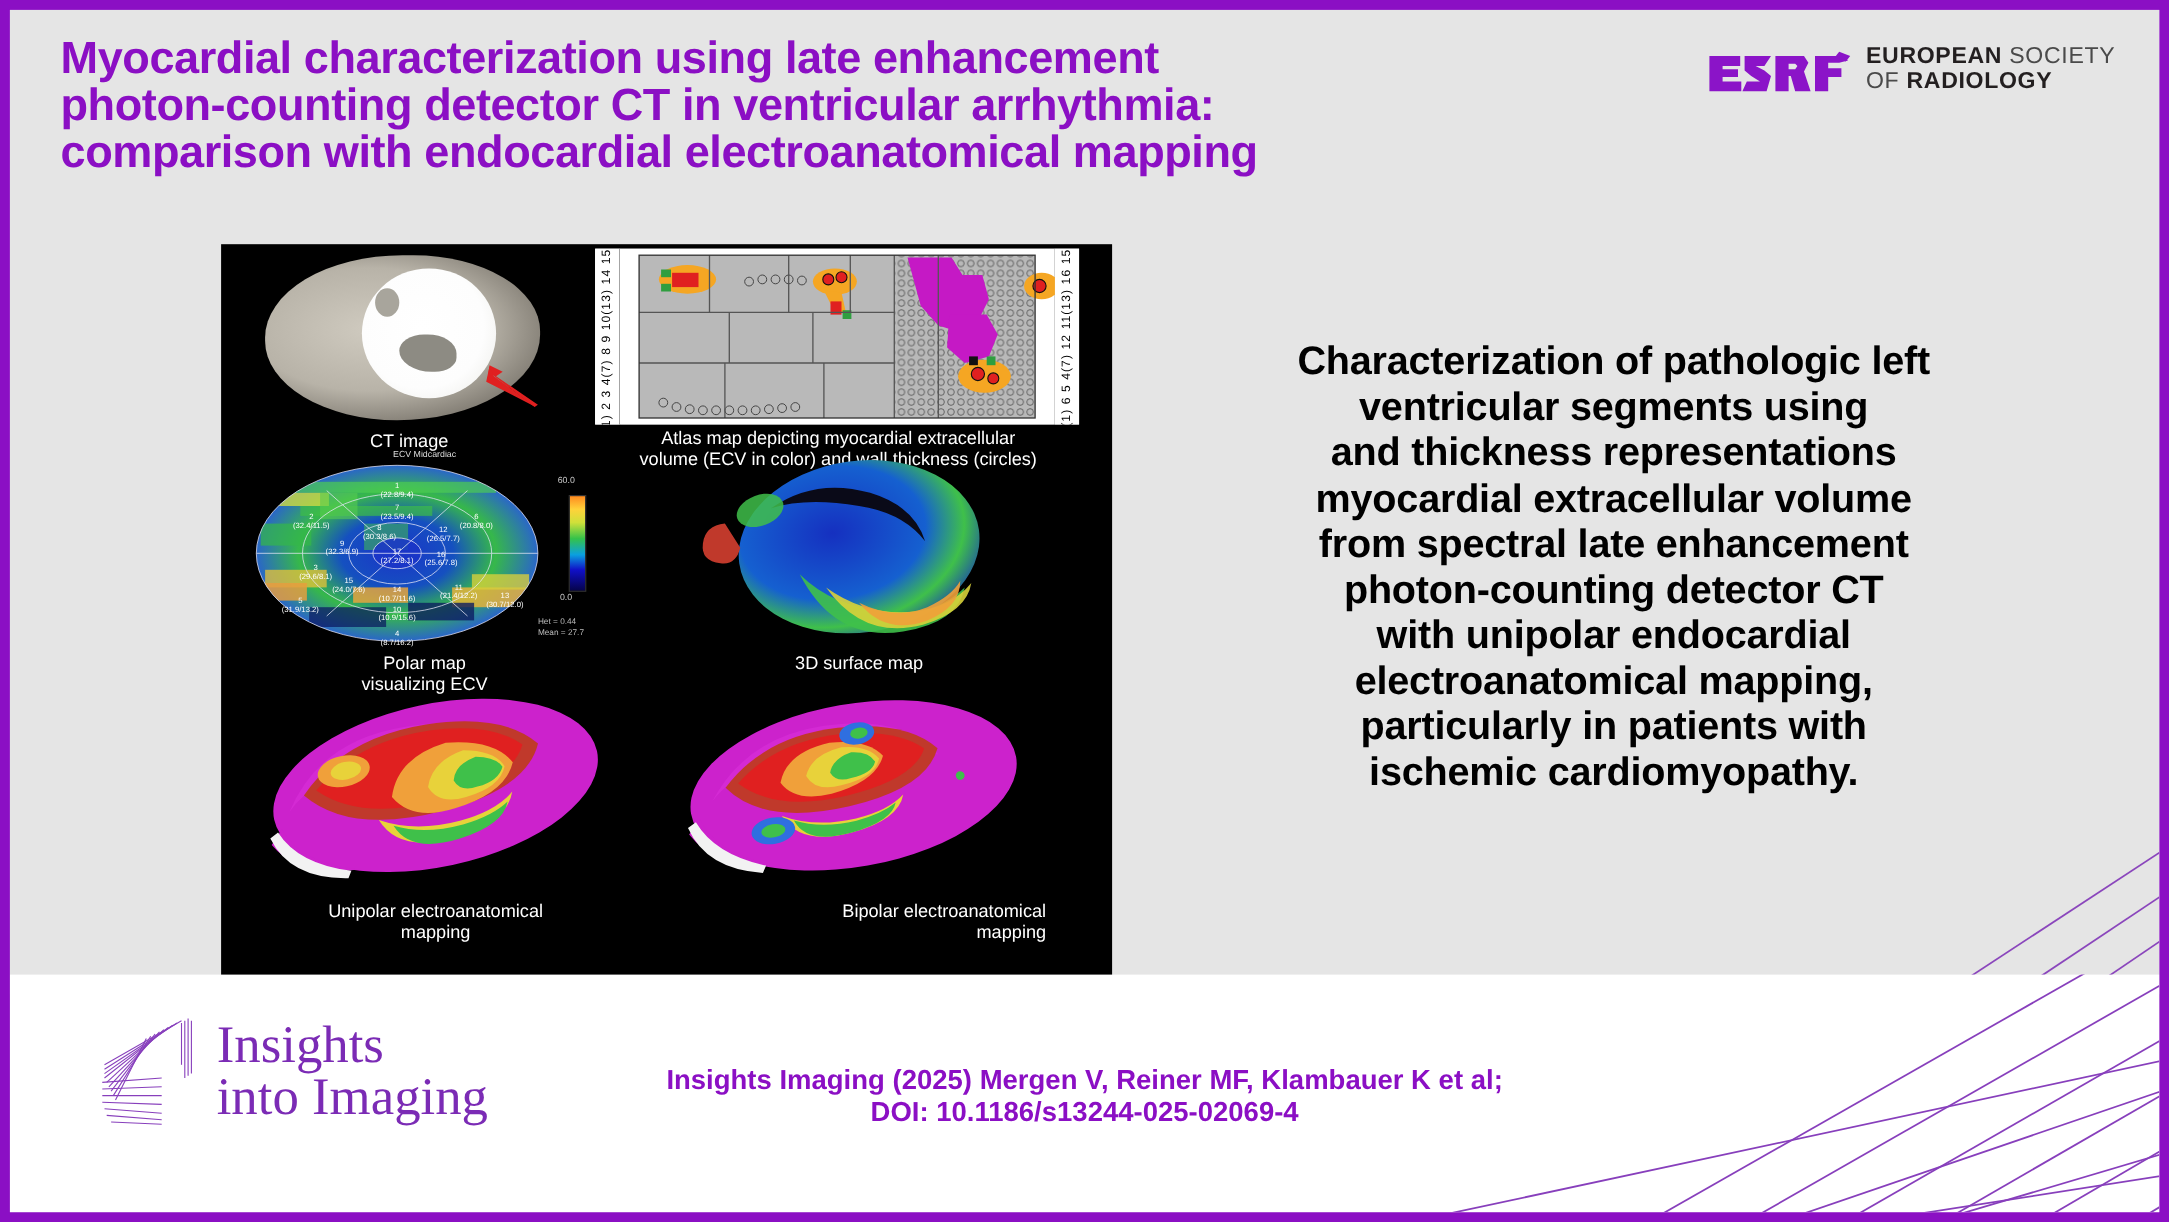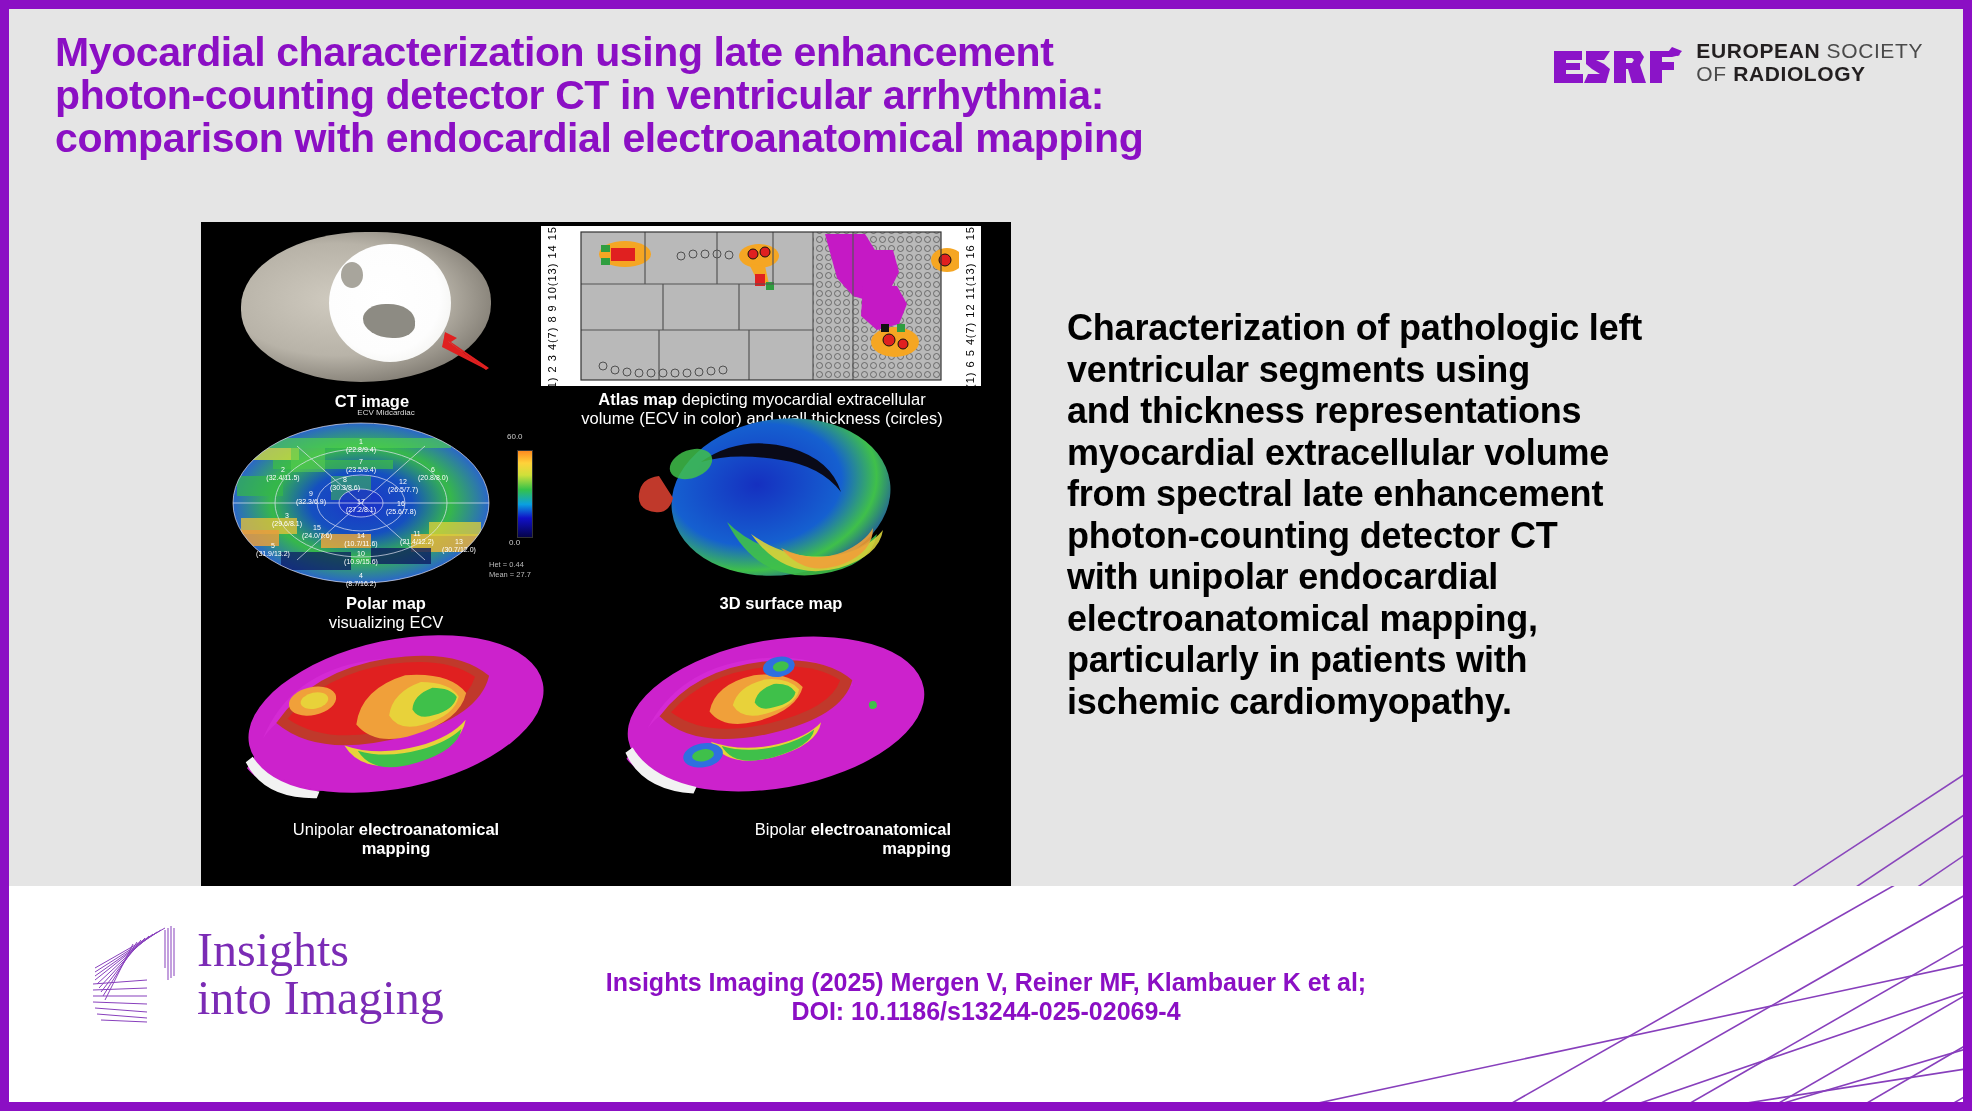--- a/index.html
+++ b/index.html
@@ -27,21 +27,21 @@
   #esr-mark{width:132px;height:46px;}
   #esr-words{color:#3b2f3a;font-size:21px;line-height:23px;letter-spacing:0.6px;}
   #esr-words .l1 .b{font-weight:bold;color:#231f20;}
   #esr-words .l1 .t{font-weight:normal;color:#4a4a4a;}
   #esr-words .l2 .b{font-weight:bold;color:#231f20;}
   #esr-words .l2 .t{font-weight:normal;color:#4a4a4a;}
 
   
   #figure{position:absolute;left:192px;top:213px;width:810px;height:670px;background:#000;overflow:hidden;}
   .fig-cap{position:absolute;color:#fff;text-align:center;font-size:16.5px;line-height:19px;}
-  .fig-cap b{font-weight:bold;}
+  .fig-cap b{font-weight:normal;}
 
   
   #ct-img{position:absolute;left:12px;top:4px;width:318px;height:160px;background:#000;overflow:hidden;}
   #ct-body{position:absolute;left:28px;top:6px;width:250px;height:150px;border-radius:50% 46% 52% 48%;
            background:radial-gradient(ellipse at 38% 45%,#cfcabf 0%,#b8b3a8 48%,#7d786f 78%,#3a3832 100%);}
   #ct-lv{position:absolute;left:116px;top:18px;width:122px;height:118px;border-radius:50%;
          background:radial-gradient(circle at 45% 45%,#ffffff 0%,#fdfdfd 60%,#e9e9e4 100%);}
   #ct-pap{position:absolute;left:150px;top:78px;width:52px;height:34px;border-radius:46% 54% 40% 60%;
           background:#8d8b83;}
   #ct-pap2{position:absolute;left:128px;top:36px;width:22px;height:26px;border-radius:50%;background:#a8a59c;}
@@ -68,21 +68,21 @@
 
   
   #surf3d{position:absolute;left:430px;top:180px;width:300px;height:190px;}
 
   
   #eam-uni{position:absolute;left:30px;top:392px;width:330px;height:200px;}
   #eam-bi{position:absolute;left:410px;top:392px;width:330px;height:200px;}
 
   
   #body-text{position:absolute;left:1058px;top:298px;width:800px;color:#000;
-             font-size:36px;line-height:41.5px;font-weight:bold;letter-spacing:-0.2px;}
+             font-size:36px;line-height:41.5px;font-weight:bold;letter-spacing:-0.2px;text-align:center;}
   #body-text div{white-space:nowrap;}
 
   
   #bottom{position:absolute;left:0;bottom:0;width:100%;height:216px;background:#ffffff;overflow:hidden;}
 
   #ii-logo{position:absolute;left:80px;top:36px;display:flex;align-items:center;gap:16px;}
   #ii-mark{width:92px;height:104px;}
   #ii-words{color:#7B2BB5;font-family:"Liberation Serif",serif;font-size:48px;line-height:48px;}
 
   #citation{position:absolute;left:0;top:54px;width:100%;text-align:center;color:#8B0FC4;

